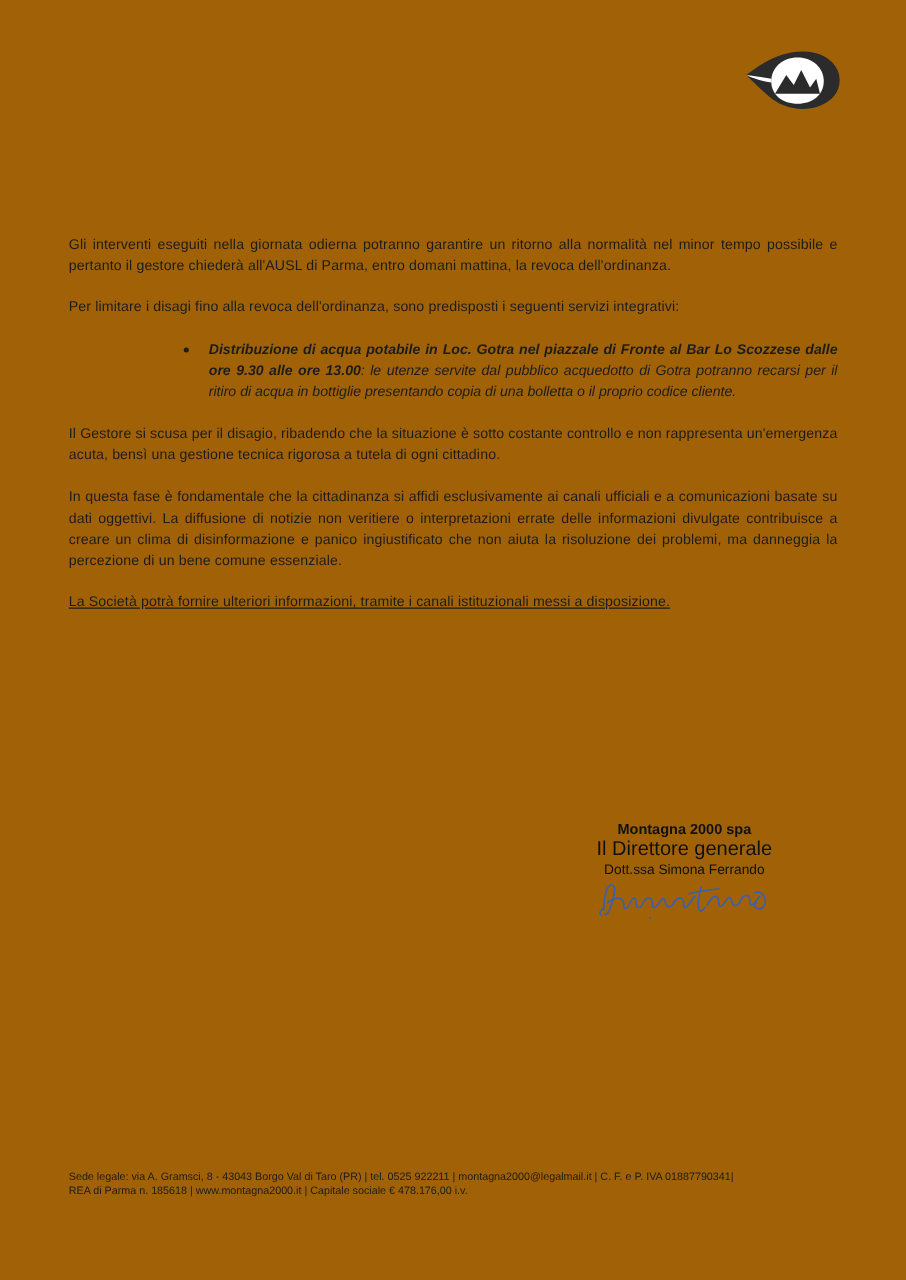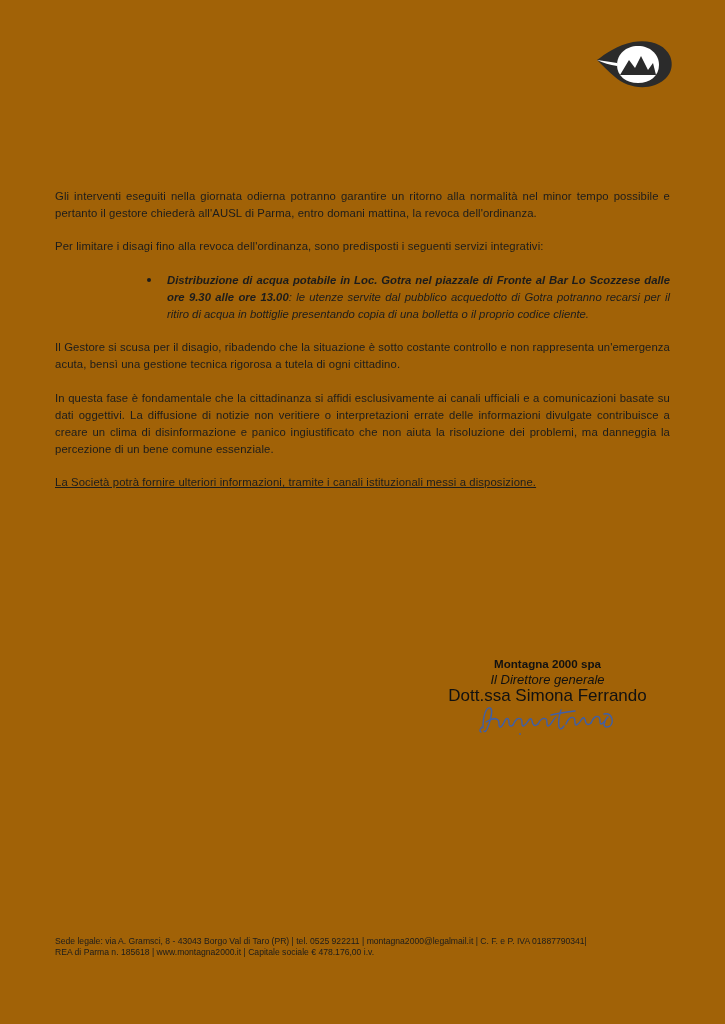--- a/index.html
+++ b/index.html
@@ -82,27 +82,26 @@
     width: 265px;
     text-align: center;
   }
   .sig-company {
     font-size: 11.6px;
     font-weight: bold;
     line-height: 16px;
     color: #111;
   }
   .sig-role {
-    font-size: 13px;
+    font-size: 16px;
     line-height: 16px;
     color: #111;
-    font-style: italic;
   }
   .sig-name {
-    font-size: 17px;
+    font-size: 11px;
     line-height: 16px;
     color: #111;
   }
   .sig-mark {
     margin-top: -2px;
     height: 36px;
   }
   .sig-mark svg { display: block; margin: 0 auto; }
 
   

